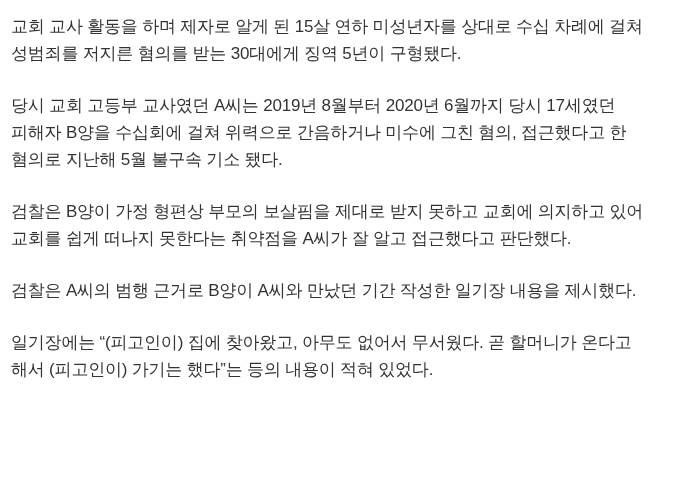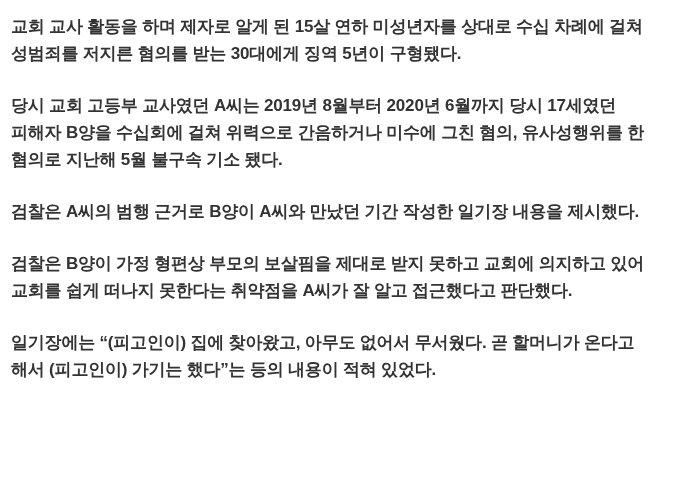--- a/index.html
+++ b/index.html
@@ -17,28 +17,28 @@
     font-size: 17px;
     line-height: 27px;
     color: #333333;
     letter-spacing: -0.2px;
     word-break: keep-all;
     overflow-wrap: break-word;
   }
   .article-body p {
     margin: 0 8px 25px 0;
     padding: 0;
-    font-weight: 700;
+    font-weight: 400;
   }
   .article-body p:last-child {
     margin-bottom: 0;
   }
 </style>
 </head>
 <body>
 
 <div class="article-body">
   <p>교회 교사 활동을 하며 제자로 알게 된 15살 연하 미성년자를 상대로 수십 차례에 걸쳐 성범죄를 저지른 혐의를 받는 30대에게 징역 5년이 구형됐다.</p>
-  <p>당시 교회 고등부 교사였던 A씨는 2019년 8월부터 2020년 6월까지 당시 17세였던 피해자 B양을 수십회에 걸쳐 위력으로 간음하거나 미수에 그친 혐의, 유사성행위를 한 혐의로 지난해 5월 불구속 기소 됐다.</p>
+  <p>당시 교회 고등부 교사였던 A씨는 2019년 8월부터 2020년 6월까지 당시 17세였던 피해자 B양을 수십회에 걸쳐 위력으로 간음하거나 미수에 그친 혐의, 접근했다고 한 혐의로 지난해 5월 불구속 기소 됐다.</p>
+  <p>검찰은 B양이 가정 형편상 부모의 보살핌을 제대로 받지 못하고 교회에 의지하고 있어 교회를 쉽게 떠나지 못한다는 취약점을 A씨가 잘 알고 접근했다고 판단했다.</p>
   <p>검찰은 A씨의 범행 근거로 B양이 A씨와 만났던 기간 작성한 일기장 내용을 제시했다.</p>
-  <p>검찰은 B양이 가정 형편상 부모의 보살핌을 제대로 받지 못하고 교회에 의지하고 있어 교회를 쉽게 떠나지 못한다는 취약점을 A씨가 잘 알고 접근했다고 판단했다.</p>
   <p>일기장에는 “(피고인이) 집에 찾아왔고, 아무도 없어서 무서웠다. 곧 할머니가 온다고 해서 (피고인이) 가기는 했다”는 등의 내용이 적혀 있었다.</p>
 </div>
 
 </body></html>

